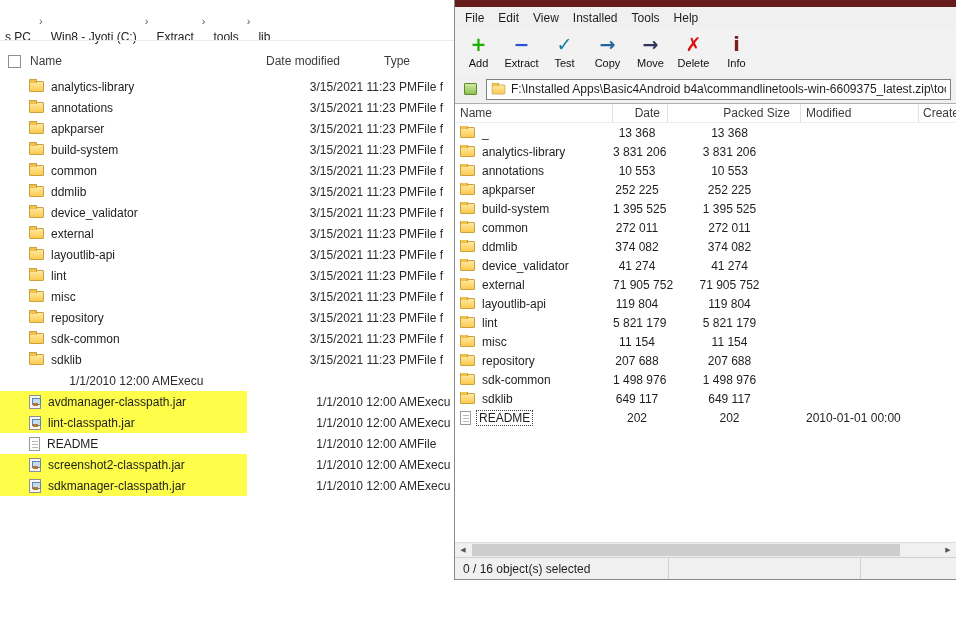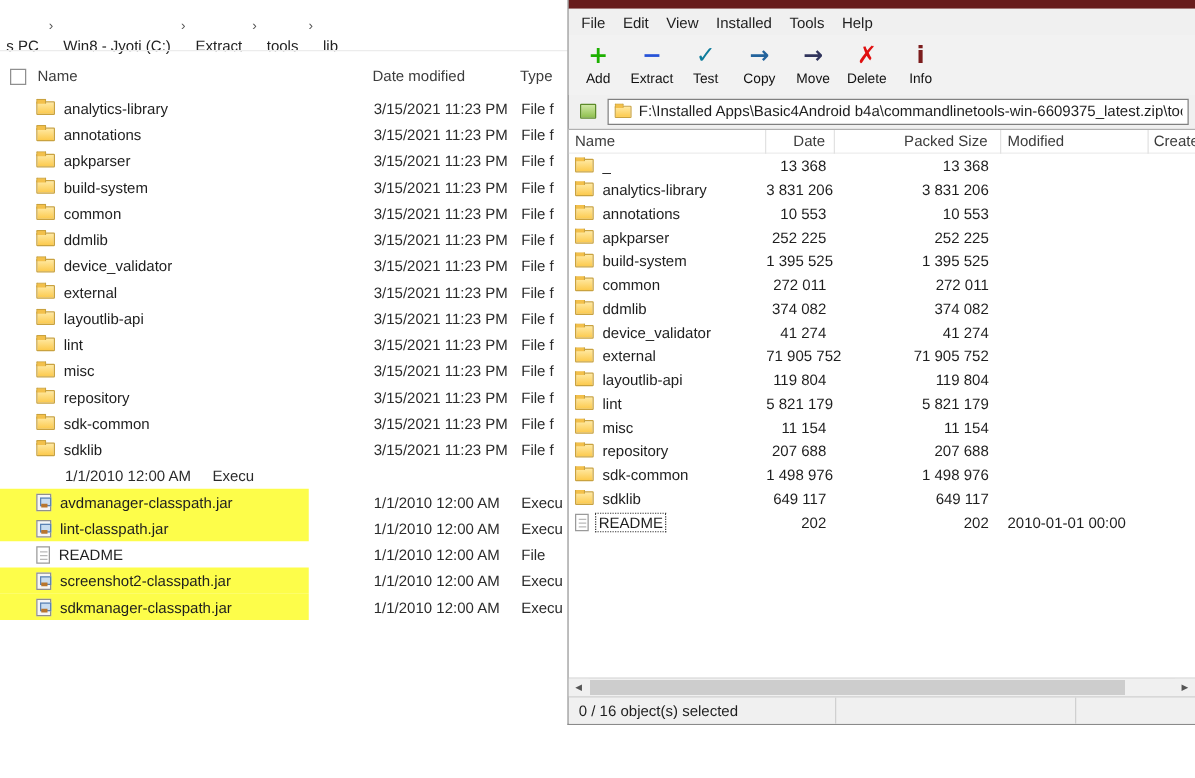--- a/index.html
+++ b/index.html
@@ -13,28 +13,28 @@
   
   .explorer { position:absolute; inset:0; background:#fff; }
   .breadcrumb { position:absolute; top:10px; left:0; height:22px; display:flex; align-items:center; color:#222; }
   .crumb { padding:0 5px; cursor:default; white-space:nowrap;margin-top:32px; }
   .crumb-sep { color:#555; font-size:11px; padding:0 3px; }
   .exp-topline { position:absolute; top:40px; left:0; right:0; height:1px; background:#ececec; }
 
   .exp-header { position:absolute; top:50px; left:0; right:0; height:22px; display:flex; align-items:center; color:#3c3c3c; }
   .exp-check { width:13px; height:13px; border:1px solid #8f8f8f; background:#fff; margin-left:8px; }
   .h-name { margin-left:9px; width:216px; }
-  .h-date { width:118px; margin-left:52px; }
+  .h-date { width:118px; margin-left:20px; }
   .h-type { flex:1; }
 
   .exp-rows { position:absolute; top:76px; left:0; right:0; }
   .exp-row { display:flex; height:21px; align-items:center; }
   .exp-cell-name { width:247px; height:21px; display:flex; align-items:center; gap:7px; padding-left:29px; overflow:hidden; white-space:nowrap; }
   .exp-row.hl .exp-cell-name { background:#fdfd4a; }
-  .exp-cell-date { width:118px; margin-left:52px; color:#2b2b2b; white-space:nowrap; }
+  .exp-cell-date { width:118px; margin-left:52px; color:#2b2b2b; white-space:nowrap;text-align:right; }
   .exp-cell-type { flex:1; color:#2b2b2b; white-space:nowrap; overflow:hidden; }
 
   
   .icon-folder { width:15px; height:11px; flex:0 0 15px; position:relative;
     background:linear-gradient(#ffe9a2,#fcca4e); border:1px solid #c9a23f; border-radius:1px; }
   .icon-folder::before { content:""; position:absolute; top:-3px; left:-1px; width:6px; height:3px;
     background:#f3c04b; border:1px solid #c9a23f; border-bottom:none; border-radius:1px 1px 0 0; }
   .icon-file { width:11px; height:14px; flex:0 0 11px; background:#fff; border:1px solid #9a9a9a; position:relative; }
   .icon-file::before { content:""; position:absolute; left:2px; top:3px; width:6px; height:1px; background:#b9b9b9; box-shadow:0 3px 0 #b9b9b9, 0 6px 0 #b9b9b9; }
   .icon-jar { width:12px; height:14px; flex:0 0 12px; background:#f6f6f6; border:1px solid #8f8f8f; position:relative; }
@@ -68,21 +68,21 @@
   .zc-size   { width:55px;  text-align:right; padding-right:7px; }
   .zc-packed { width:133px; text-align:right; padding-right:10px; }
   .zc-mod    { width:118px; padding-left:5px; }
   .zc-created{ flex:1; padding-left:4px; border-right:none !important; }
 
   .zl-rows { flex:1; overflow:hidden; }
   .zl-row { display:flex; height:19px; align-items:center; }
   .zl-row .zc-name { display:flex; align-items:center; gap:5px; overflow:hidden; white-space:nowrap; }
   .zl-row .zc-name .nm { padding:0 2px; }
   .zl-row.sel .zc-name .nm { border:1px dotted #3c3c3c; }
-  .zl-row .num { white-space:nowrap; }
+  .zl-row .num { white-space:nowrap;text-align:center; }
 
   .zip-hscroll { height:15px; flex:0 0 15px; background:#f0f0f0; display:flex; align-items:stretch; border-top:1px solid #dcdcdc; }
   .sb-arrow { width:16px; display:flex; align-items:center; justify-content:center; font-size:7px; color:#555; background:#f0f0f0; }
   .sb-thumb { flex:1; margin:1px 40px 1px 1px; background:#cdcdcd; }
 
   .zip-status { height:22px; flex:0 0 22px; background:#f0f0f0; border-top:1px solid #d0d0d0; display:flex; align-items:center; }
   .st-main { width:214px; padding-left:8px; border-right:1px solid #d0d0d0; height:100%; display:flex; align-items:center; }
   .st-b { width:192px; border-right:1px solid #d0d0d0; height:100%; }
   .st-c { flex:1; height:100%; }
 </style>

